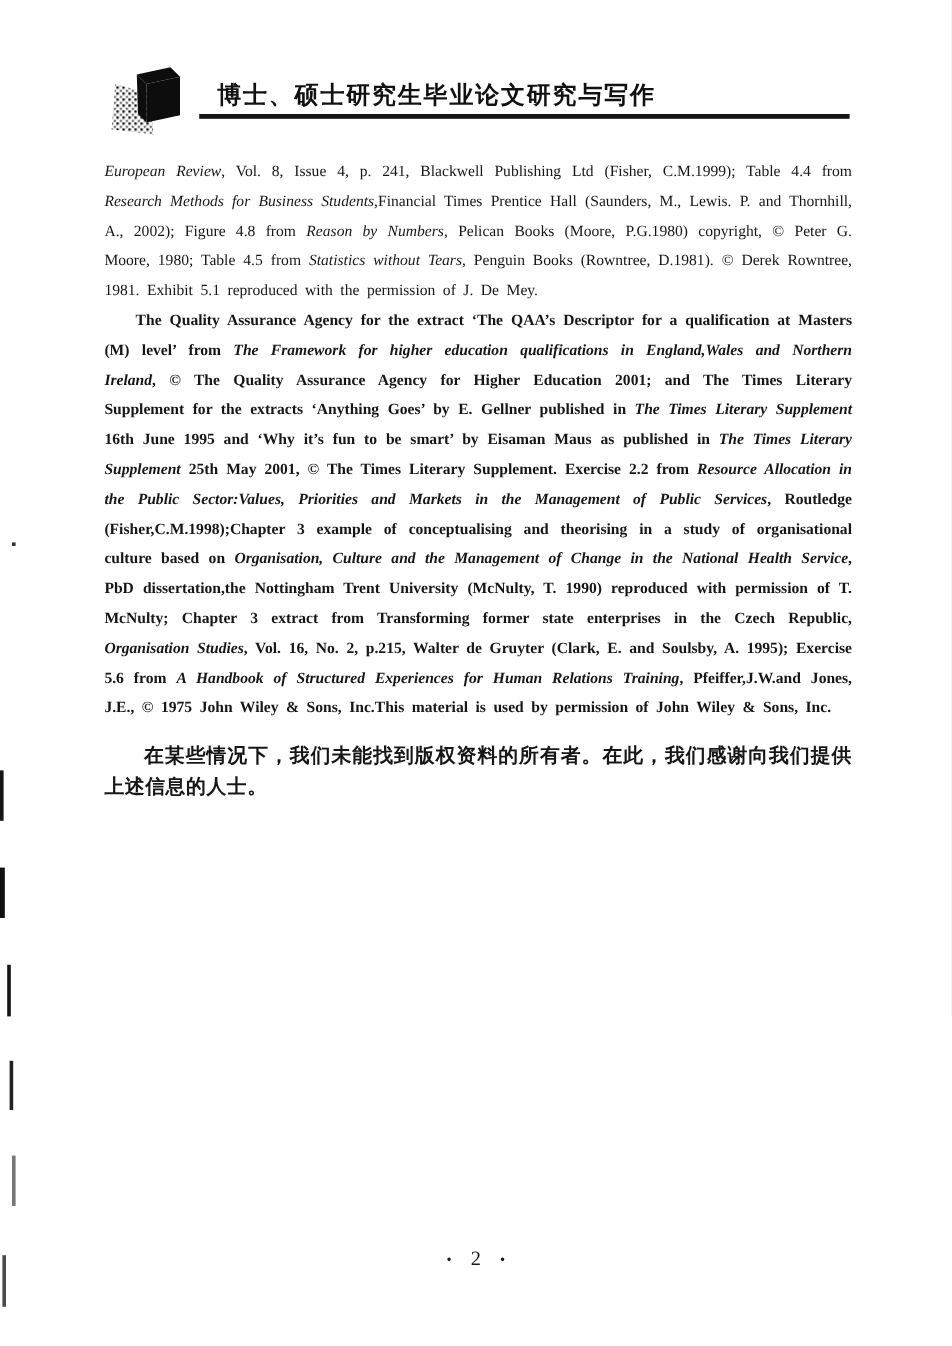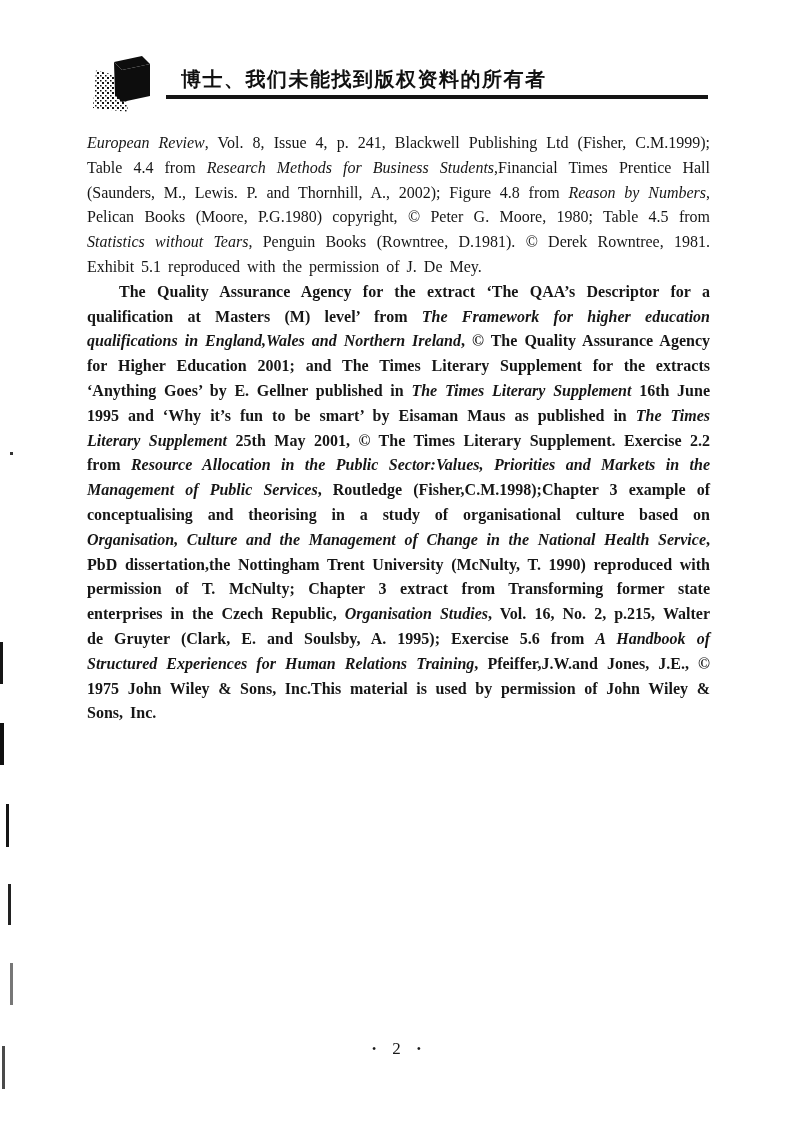--- a/index.html
+++ b/index.html
@@ -45,21 +45,21 @@
   
   .text-body {
     position: absolute;
     left: 87px;
     top: 131px;
     width: 623px;
   }
   .para {
     margin: 0;
     text-align: justify;
-    font-size: 16px;
+    font-size: 13px;
     line-height: 24.8px;
     word-spacing: 3px;
     color: #161616;
   }
   .para.indent { text-indent: 2em; font-weight: bold; }
   .para em { font-style: italic; }
   .para.zh {
     margin-top: 15px;
     font-size: 16.5px;
     line-height: 26px;
@@ -97,26 +97,27 @@
           <rect x="0" y="0" width="2" height="2" fill="#111"></rect>
           <rect x="3" y="3" width="1.5" height="1.5" fill="#111"></rect>
         </pattern>
       </defs>
       <polygon points="4,18 32,26 36,60 1,56" fill="url(#stipple)"></polygon>
       <polygon points="22,10 50,4 58,12 30,18" fill="#0d0d0d"></polygon>
       <polygon points="30,18 58,12 58,44 30,50" fill="#0d0d0d"></polygon>
       <polygon points="22,10 30,18 30,50 23,43" fill="#0d0d0d"></polygon>
     </svg>
   </div>
-  <div class="header-title">博士、我们未能找到版权资料的所有者</div>
+  <div class="header-title">博士、硕士研究生毕业论文研究与写作</div>
   <div class="header-rule"></div>
 
   <div class="text-body" id="text-body">
       <p class="para"><em>European Review</em><span>, Vol. 8, Issue 4, p. 241, Blackwell Publishing Ltd (Fisher, C.M.1999); Table 4.4 from </span><em>Research Methods for Business Students</em><span>,Financial Times Prentice Hall (Saunders, M., Lewis. P. and Thornhill, A., 2002); Figure 4.8 from </span><em>Reason by Numbers</em><span>, Pelican Books (Moore, P.G.1980) copyright, © Peter G. Moore, 1980; Table 4.5 from </span><em>Statistics without Tears</em><span>, Penguin Books (Rowntree, D.1981). © Derek Rowntree, 1981. Exhibit 5.1 reproduced with the permission of J. De Mey.</span></p>
       <p class="para indent"><span>The Quality Assurance Agency for the extract ‘The QAA’s Descriptor for a qualification at Masters (M) level’ from </span><em>The Framework for higher education qualifications in England,Wales and Northern Ireland</em><span>, © The Quality Assurance Agency for Higher Education 2001; and The Times Literary Supplement for the extracts ‘Anything Goes’ by E. Gellner published in </span><em>The Times Literary Supplement</em><span> 16th June 1995 and ‘Why it’s fun to be smart’ by Eisaman Maus as published in </span><em>The Times Literary Supplement</em><span> 25th May 2001, © The Times Literary Supplement. Exercise 2.2 from </span><em>Resource Allocation in the Public Sector:Values, Priorities and Markets in the Management of Public Services</em><span>, Routledge (Fisher,C.M.1998);Chapter 3 example of conceptualising and theorising in a study of organisational culture based on </span><em>Organisation, Culture and the Management of Change in the National Health Service</em><span>, PbD dissertation,the Nottingham Trent University (McNulty, T. 1990) reproduced with permission of T. McNulty; Chapter 3 extract from Transforming former state enterprises in the Czech Republic, </span><em>Organisation Studies</em><span>, Vol. 16, No. 2, p.215, Walter de Gruyter (Clark, E. and Soulsby, A. 1995); Exercise 5.6 from </span><em>A Handbook of Structured Experiences for Human Relations Training</em><span>, Pfeiffer,J.W.and Jones, J.E., © 1975 John Wiley &amp; Sons, Inc.This material is used by permission of John Wiley &amp; Sons, Inc.</span></p>
+      <p class="para indent zh"><span>在某些情况下，我们未能找到版权资料的所有者。在此，我们感谢向我们提供上述信息的人士。</span></p>
     </div>
 
   <div class="footer">
     <span class="dot">•</span>
     <span class="num">2</span>
     <span class="dot">•</span>
   </div>
 
   <div class="edge-mark" style="left:10px; top:452px; width:3px; height:3px; background:#333;"></div>
   <div class="edge-mark" style="left:0; top:642px; width:3px; height:42px; background:#151515;"></div>

